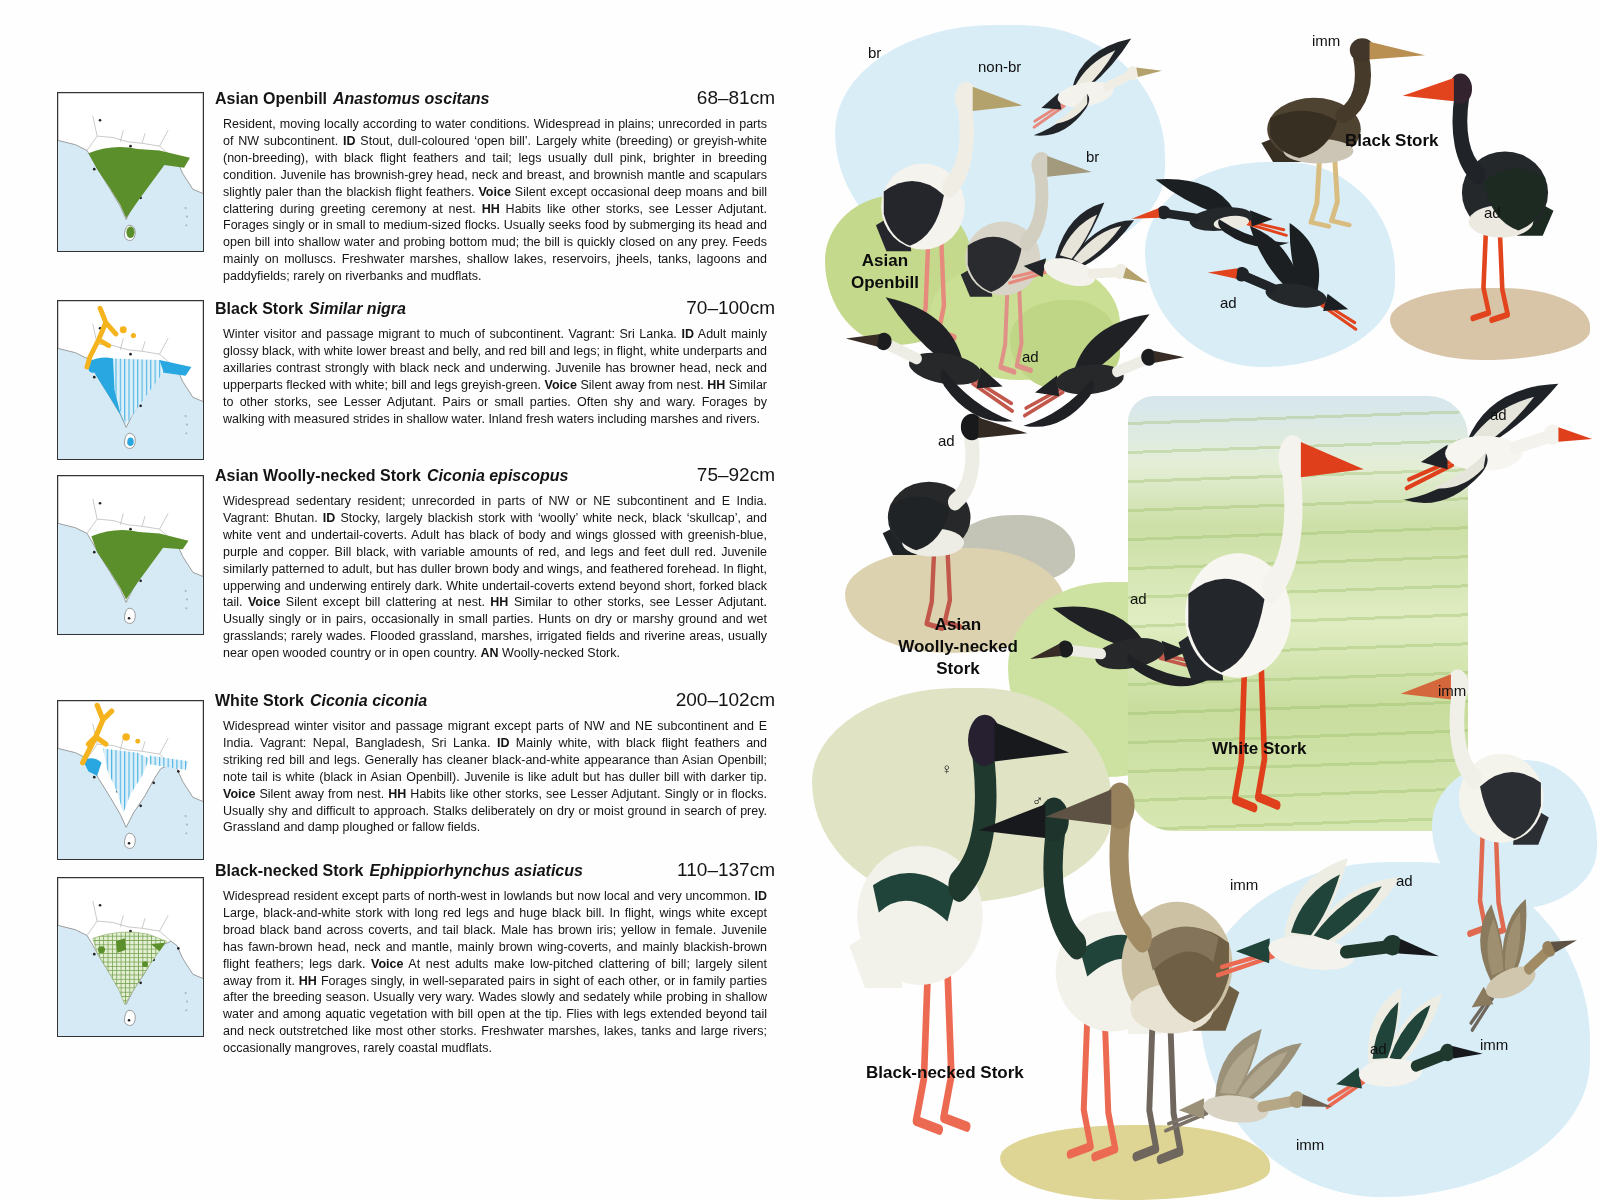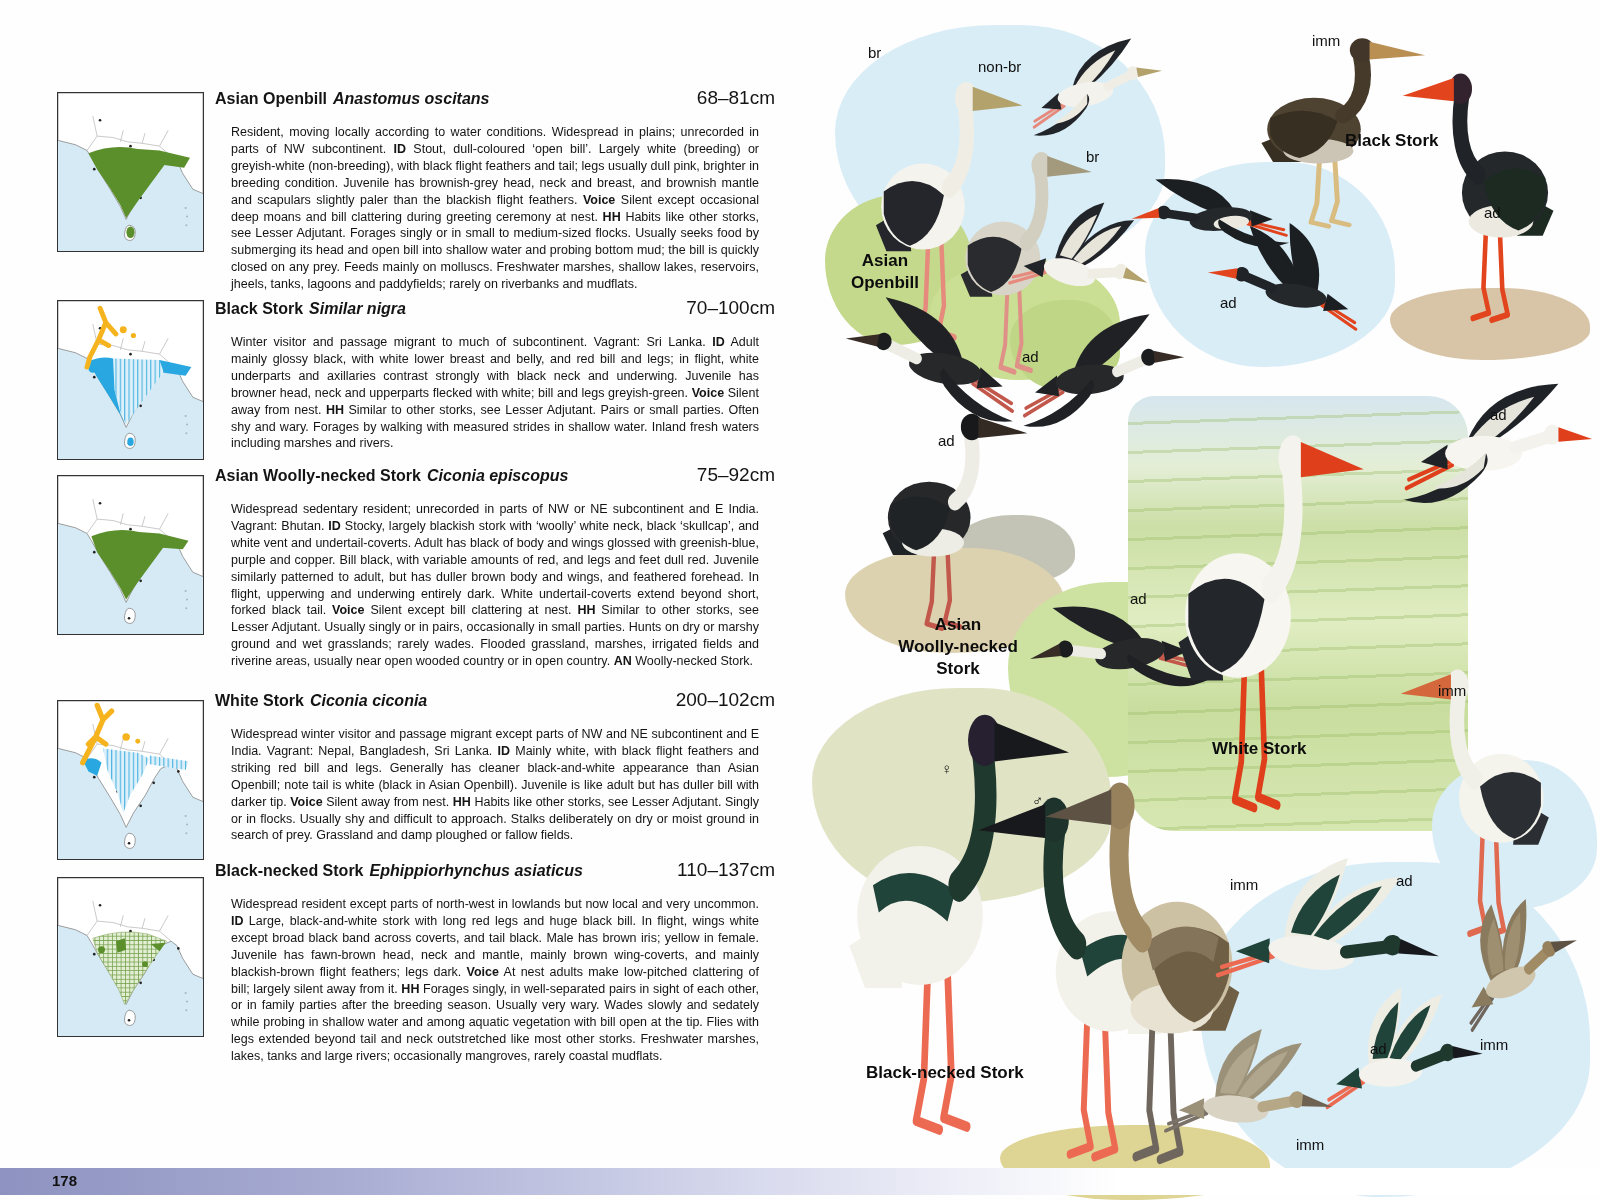--- a/index.html
+++ b/index.html
@@ -14,21 +14,21 @@
       letter-spacing:-0.2px;color:#0d0d12;}
   .footer-bar{position:absolute;left:0;top:1168px;width:1600px;height:27px;
       background:linear-gradient(to right,#8d92c0 0%,#a9add3 22%,#d9dbee 48%,#ffffff 70%);}
   .page-number{position:absolute;left:52px;top:4px;font-size:15px;font-weight:bold;color:#111;}
   
   .account{position:absolute;left:215px;width:560px;}
   .sp-head{display:flex;align-items:baseline;font-size:16px;line-height:19px;margin:0 0 3px 0;}
   .sp-name{font-weight:bold;}
   .sp-sci{font-weight:bold;font-style:italic;margin-left:6px;text-align:right;}
   .sp-size{margin-left:auto;font-size:19px;}
-  .sp-body{margin:16px;font-size:12.5px;line-height:16.9px;text-align:justify;}
+  .sp-body{margin:8px;font-size:12.5px;line-height:16.9px;text-align:justify;}
   .sp-body b{font-weight:bold;}
   .map{position:absolute;left:57px;width:145px;height:158px;border:1px solid #333;background:#fff;}
   .map svg{width:100%;height:100%;display:block;}
   
   .plate{position:absolute;left:800px;top:0;width:800px;height:1200px;}
   .wash{position:absolute;border-radius:50% 45% 55% 48% / 45% 55% 42% 58%;}
   .scene{position:absolute;border-radius:26px 40px 34px 46px;
       background:
         repeating-linear-gradient(178deg, rgba(173,203,122,0) 0 26px, rgba(150,185,98,.35) 26px 29px),
         linear-gradient(180deg,#d6e6ee 0%,#e4eed6 16%,#ccdfa6 30%,#e0edc2 52%,#c8dd9e 72%,#d7e7b2 100%);}
@@ -364,17 +364,14 @@
     <span class="age-label" style="left:638px;top:682px">imm</span>
     <span class="age-label" style="left:141px;top:760px">♀</span>
     <span class="age-label" style="left:232px;top:792px">♂</span>
     <span class="age-label" style="left:430px;top:876px">imm</span>
     <span class="age-label" style="left:596px;top:872px">ad</span>
     <span class="age-label" style="left:570px;top:1040px">ad</span>
     <span class="age-label" style="left:680px;top:1036px">imm</span>
     <span class="age-label" style="left:496px;top:1136px">imm</span>
   </div>
 
-  <div class="footer-bar">
-    <div class="page-number">178</div>
-  </div>
 
 </div>
 
 </body></html>

